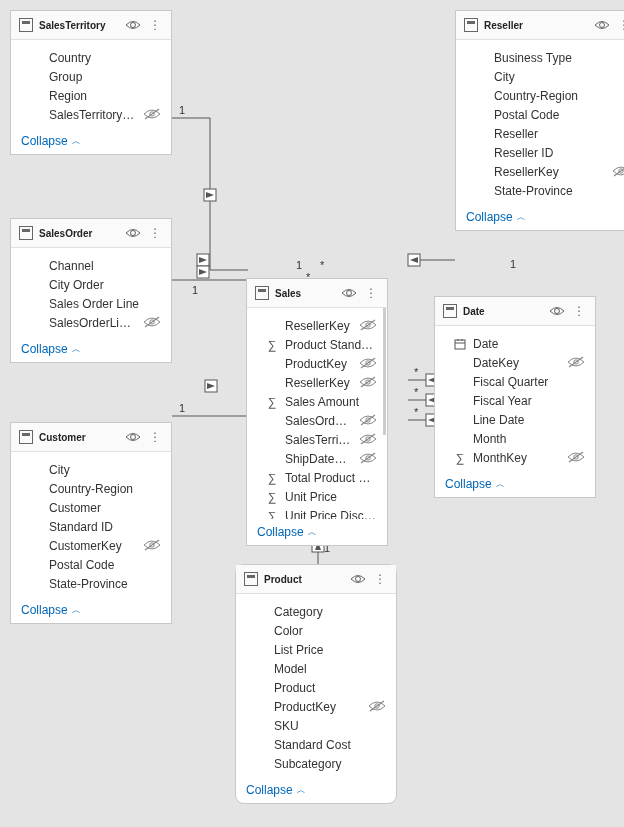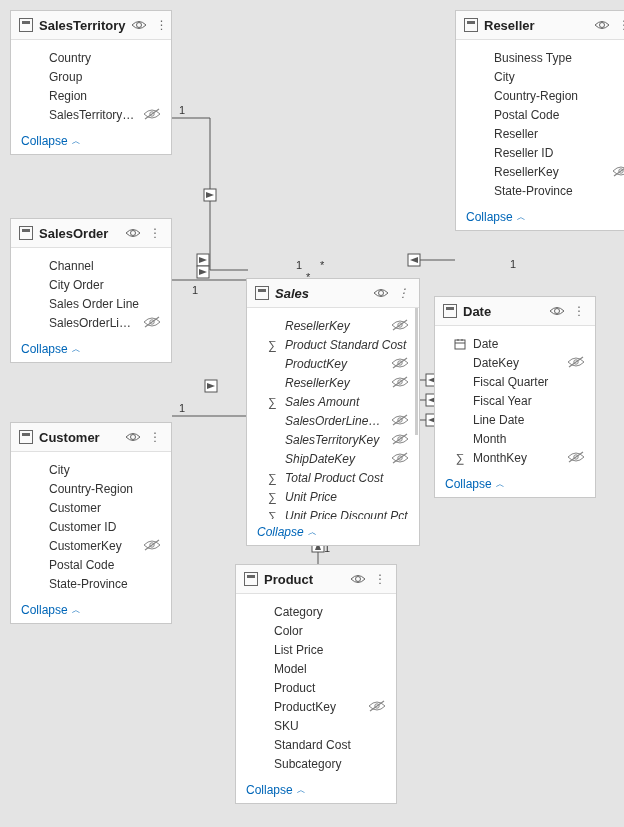--- a/index.html
+++ b/index.html
@@ -36,21 +36,21 @@
       width: 14px; height: 14px; flex: 0 0 14px;
       border: 1px solid #666;
       position: relative;
     }
     .hdr-icon::before {
       content: "";
       position: absolute;
       left: 2px; right: 2px; top: 2px; height: 3px;
       background: #666;
     }
-    .hdr-title { flex: 1; font-weight: 600; font-size: 13px; color: #222; }
+    .hdr-title { flex: 1; font-weight: 600; font-size: 10px; color: #222; }
     .hdr-eye, .hdr-more {
       width: 16px; height: 16px;
       display: flex; align-items: center; justify-content: center;
       color: #666;
       cursor: pointer;
       flex: 0 0 16px;
     }
     .hdr-eye svg { display: block; }
     .card-body {
       padding: 8px 4px 4px 4px;
@@ -293,21 +293,21 @@
             </svg>
           </span>
         </div>
       </div>
     <div class="collapse">
         <span>Collapse</span>
         <span class="chev">︿</span>
       </div>
   </div>
 
-  <div class="table-card" style="left:246px; top:278px; width:174px;font-style:italic;">
+  <div class="table-card" style="left:246px; top:278px; width:142px;">
     <div class="card-header">
       <div class="hdr-icon"></div>
       <div class="hdr-title">Sales</div>
       <div class="hdr-eye">
           <svg width="16" height="10" viewBox="0 0 16 10">
             <path d="M1 5 Q8 -2 15 5 Q8 12 1 5 Z M8 2.5 A2.5 2.5 0 1 0 8 7.5 A2.5 2.5 0 1 0 8 2.5" fill="none" stroke="#666" stroke-width="1"></path>
           </svg>
         </div>
       <div class="hdr-more">⋮</div>
     </div>
@@ -493,21 +493,21 @@
         <div class="field-row">
           <span class="field-icon"></span>
           <span class="field-label">Country-Region</span>
         </div>
         <div class="field-row">
           <span class="field-icon"></span>
           <span class="field-label">Customer</span>
         </div>
         <div class="field-row">
           <span class="field-icon"></span>
-          <span class="field-label">Customer ID</span>
+          <span class="field-label">Standard ID</span>
         </div>
         <div class="field-row">
           <span class="field-icon"></span>
           <span class="field-label">CustomerKey</span>
           <span class="field-hidden">
             <svg width="18" height="12" viewBox="0 0 18 12">
               <path d="M1 6 Q9 -2 17 6 Q9 14 1 6 Z" fill="none" stroke="#888" stroke-width="1"></path>
               <circle cx="9" cy="6" r="2.2" fill="none" stroke="#888"></circle>
               <line x1="2" y1="11" x2="16" y2="1" stroke="#888" stroke-width="1.2"></line>
             </svg>
@@ -521,21 +521,21 @@
           <span class="field-icon"></span>
           <span class="field-label">State-Province</span>
         </div>
       </div>
     <div class="collapse">
         <span>Collapse</span>
         <span class="chev">︿</span>
       </div>
   </div>
 
-  <div class="table-card" style="left:235px; top:564px; width:162px;">
+  <div class="table-card" style="left:235px; top:564px; width:162px;border-radius:9px;">
     <div class="card-header">
       <div class="hdr-icon"></div>
       <div class="hdr-title">Product</div>
       <div class="hdr-eye">
           <svg width="16" height="10" viewBox="0 0 16 10">
             <path d="M1 5 Q8 -2 15 5 Q8 12 1 5 Z M8 2.5 A2.5 2.5 0 1 0 8 7.5 A2.5 2.5 0 1 0 8 2.5" fill="none" stroke="#666" stroke-width="1"></path>
           </svg>
         </div>
       <div class="hdr-more">⋮</div>
     </div>

